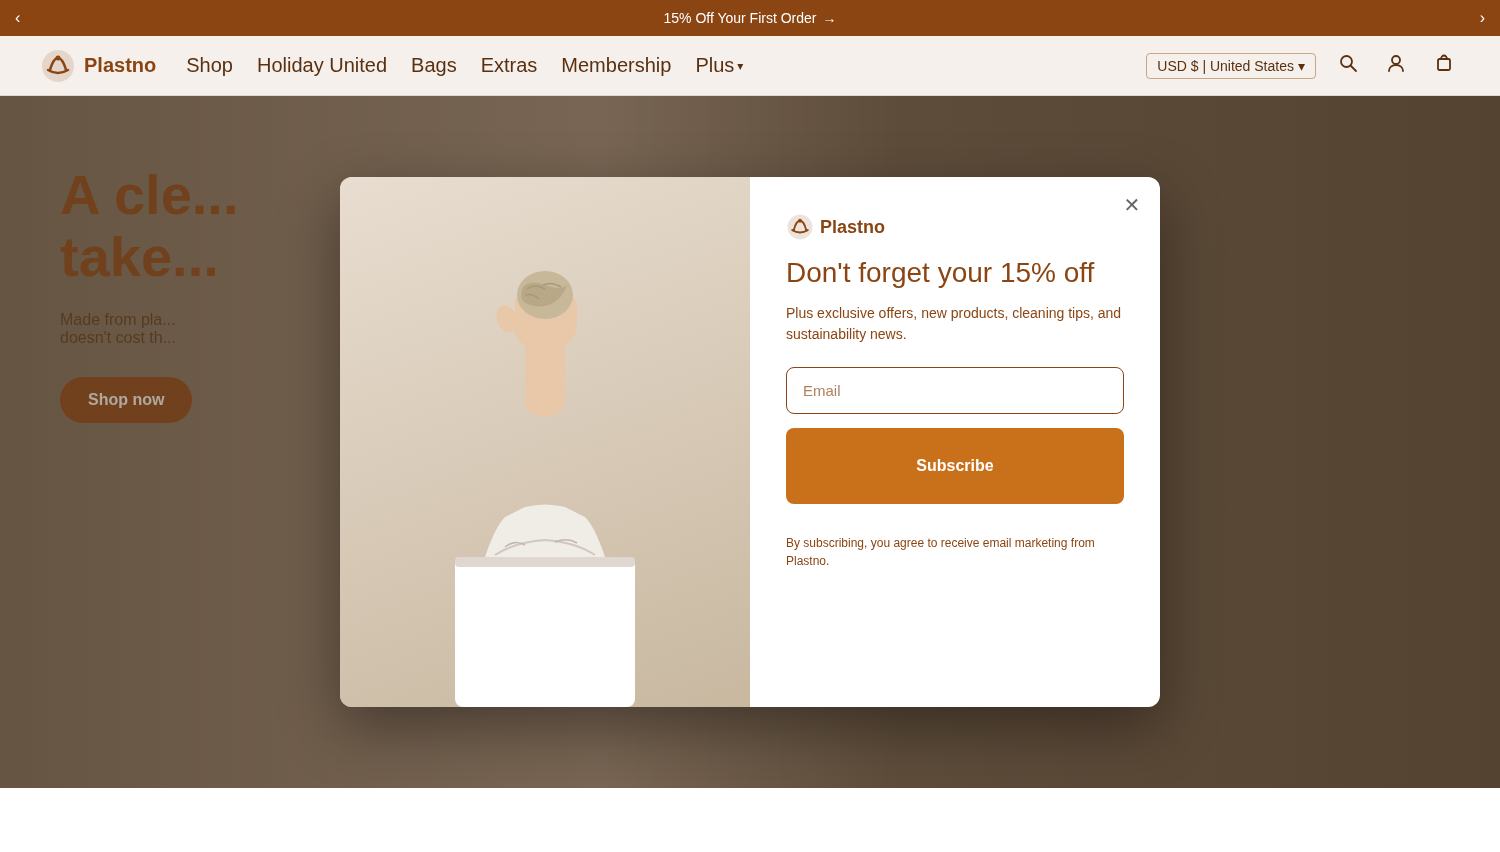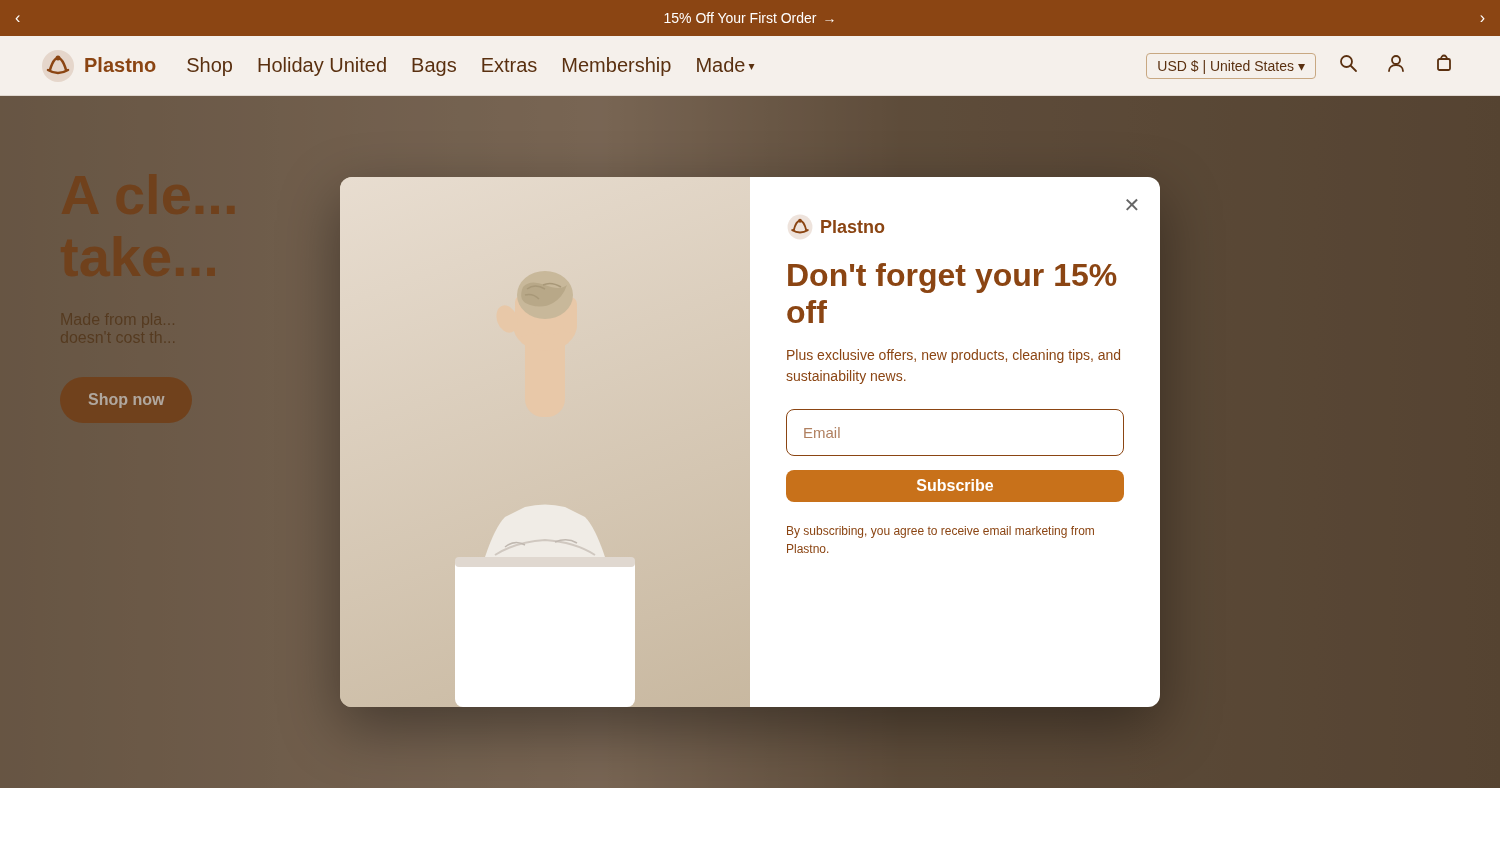--- a/index.html
+++ b/index.html
@@ -240,22 +240,22 @@
       align-items: center;
       gap: 6px;
       margin-bottom: 16px;
     }
     .modal-logo-text {
       font-size: 18px;
       font-weight: 700;
       color: #8B4513;
     }
     .modal-heading {
-      font-size: 32px;
-      font-weight: 700;
+      font-size: 28px;
+      font-weight: 400;
       color: #8B4513;
       line-height: 1.15;
       margin-bottom: 14px;
     }
     .modal-subtext {
       font-size: 14px;
       color: #8B4513;
       margin-bottom: 22px;
       line-height: 1.5;
     }
@@ -268,29 +268,29 @@
       color: #5a3010;
       outline: none;
       margin-bottom: 14px;
       background: white;
     }
     .form-input::placeholder {
       color: #b08060;
     }
     .subscribe-btn {
       width: 100%;
-      padding: 7px;
+      padding: 29px;
       background: #c8711a;
       color: white;
       border: none;
       border-radius: 8px;
       font-size: 16px;
       font-weight: 600;
       cursor: pointer;
-      margin-bottom: 20px;
+      margin-bottom: 30px;
     }
     .modal-disclaimer {
       font-size: 12px;
       color: #8B4513;
       text-align: left;
       line-height: 1.5;
     }
 
     
     .chevron-down::after {
@@ -320,21 +320,21 @@
         <circle cx="18" cy="10" r="2.5" fill="#8B4513"></circle>
       </svg>
       <span class="logo-text">Plastno</span>
     </div>
     <nav class="nav">
       <a class="nav-item">Shop</a>
       <a class="nav-item">Holiday United</a>
       <a class="nav-item">Bags</a>
       <a class="nav-item">Extras</a>
       <a class="nav-item">Membership</a>
-      <a class="nav-item nav-item-dropdown chevron-down">Made</a>
+      <a class="nav-item nav-item-dropdown chevron-down">Plus</a>
     </nav>
   </div>
   <div class="header-right">
     <button class="currency-selector">
       <span>USD $ | United States</span>
       <span>▾</span>
     </button>
     <button class="icon-btn">
       <span>
         <svg width="20" height="20" viewBox="0 0 20 20" fill="none">

